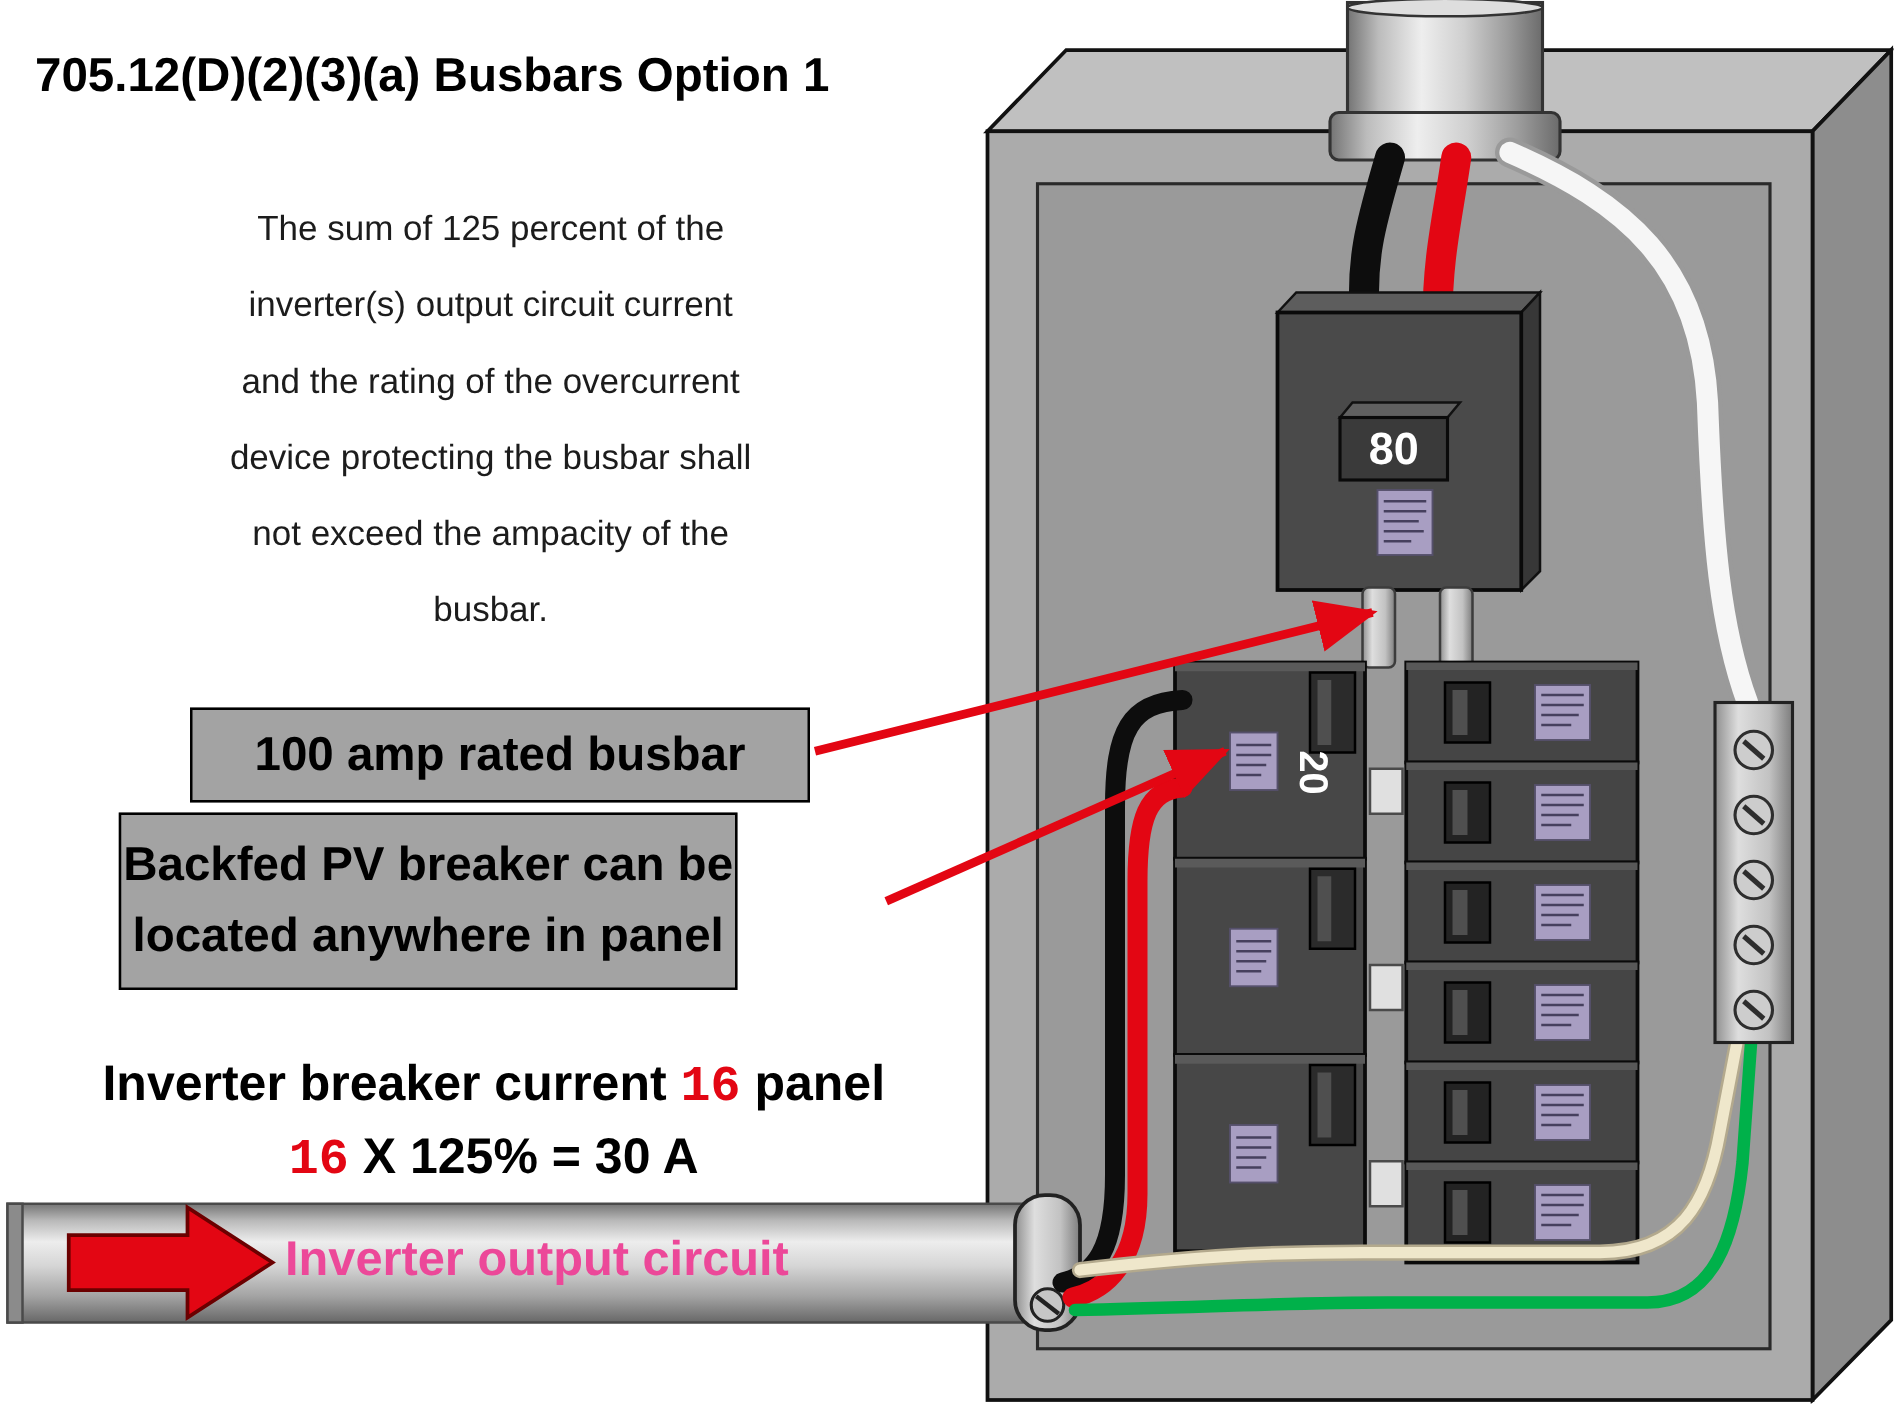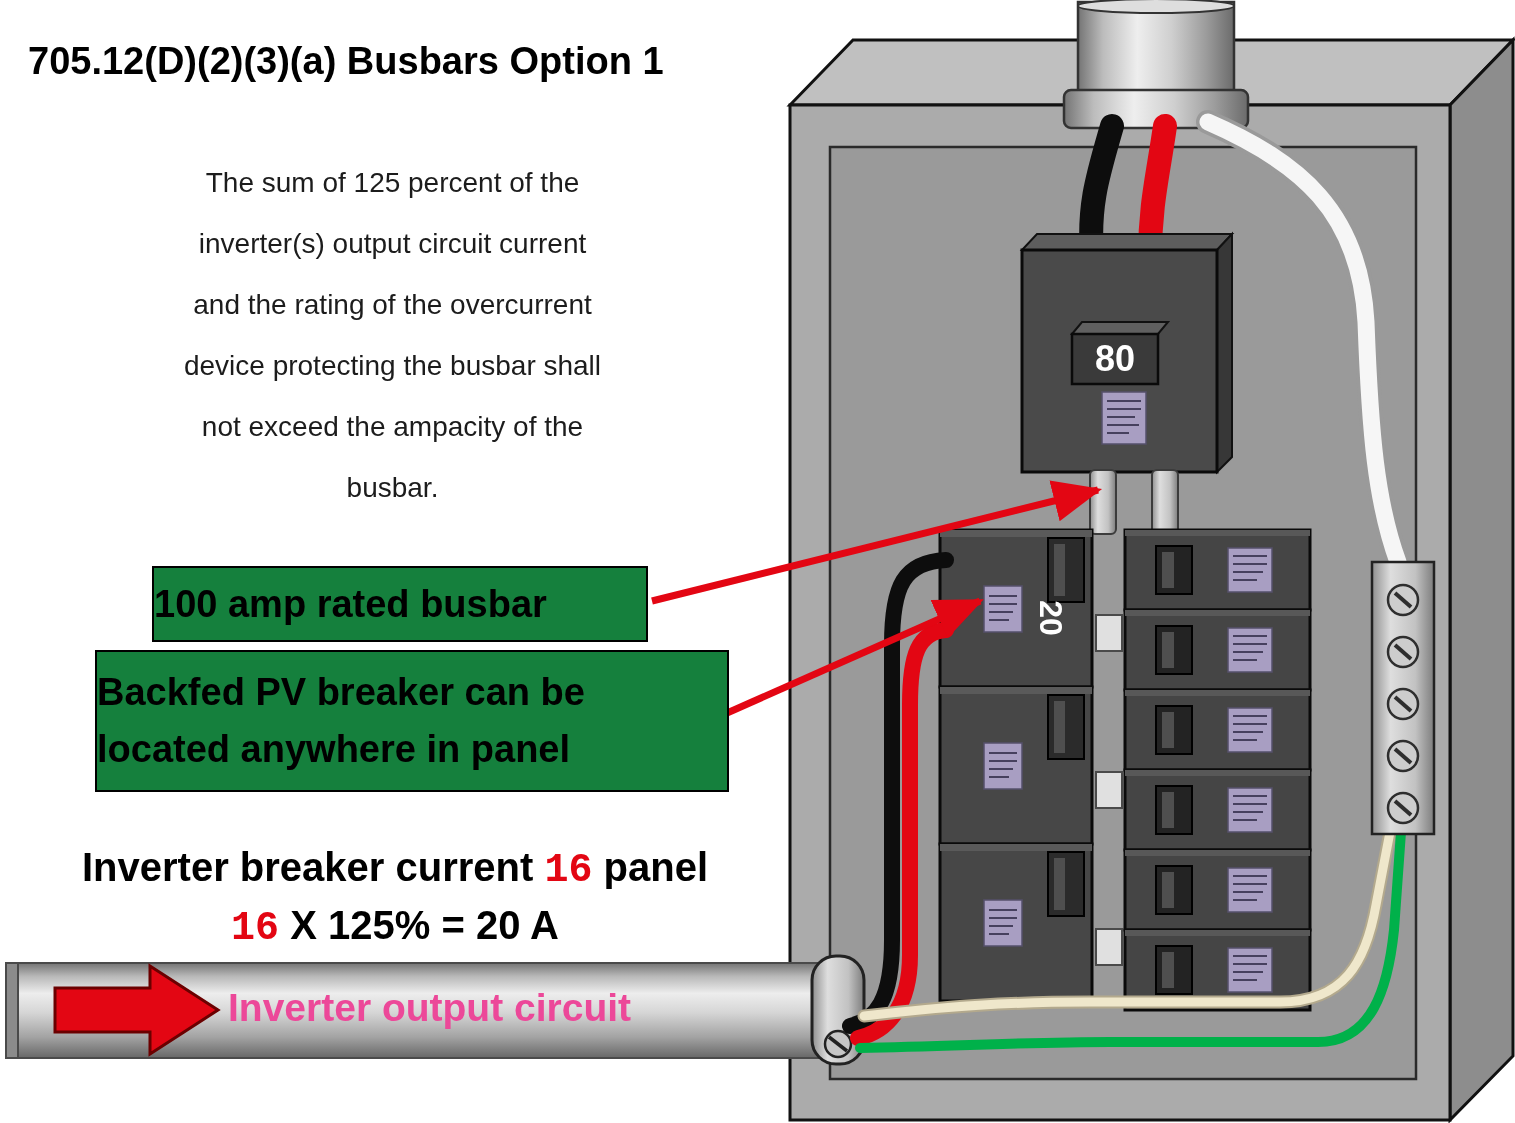--- a/index.html
+++ b/index.html
@@ -6,24 +6,24 @@
   html,body { background:#ffffff; }
   body { font-family:"Liberation Sans", sans-serif; }
   .canvas { position:relative; width:1515px; height:1123px; background:#fff; overflow:hidden; }
   .canvas > svg { position:absolute; left:0; top:0; }
 
   .title { position:absolute; left:28px; top:40px; font-size:38px; font-weight:700; color:#000; white-space:nowrap;text-align:center; }
 
   .paragraph { position:absolute; left:35px; top:152px; width:715px; font-size:28px; line-height:61px;
                color:#1c1c1c; text-align:center; }
 
-  .callout { position:absolute; background:#15803d; border:2px solid #000; font-weight:700;
-             text-align:left; color:#000; }
+  .callout { position:absolute; background:#a3a3a3; border:2px solid #000; font-weight:700;
+             text-align:center; color:#000; }
   .callout-busbar { left:152px; top:566px; width:496px; height:76px; font-size:38px; line-height:72px; }
-  .callout-backfed { left:95px; top:650px; width:634px; font-size:38px; line-height:57px; padding:12px 0; }
+  .callout-backfed { left:95px; top:650px; width:495px; font-size:38px; line-height:57px; padding:12px 0; }
 
   .calcline { position:absolute; left:0; width:790px; text-align:center; font-size:40px; font-weight:700; color:#000; white-space:nowrap; }
   .calc1 { top:845px; }
   .calc2 { top:903px; }
   .red { color:#e30613;font-family:Liberation Mono, monospace; }
 
   .pipe-label { position:absolute; left:228px; top:986px; font-size:39px; font-weight:700; color:#ec4899; white-space:nowrap; }
 
   text { font-family:"Liberation Sans", sans-serif; }
 </style>
@@ -187,18 +187,18 @@
   <div class="callout callout-backfed">
     <div>Backfed PV breaker can be</div>
     <div>located anywhere in panel</div>
   </div>
 
   <div class="calcline calc1">
     <span>Inverter breaker current </span><span class="red">16</span><span> panel</span>
   </div>
 
   <div class="calcline calc2">
-    <span class="red">16</span><span> X 125% = 20 A</span>
+    <span class="red">16</span><span> X 125% = 30 A</span>
   </div>
 
   <div class="pipe-label">Inverter output circuit</div>
 
 </div>
 
 </body></html>

